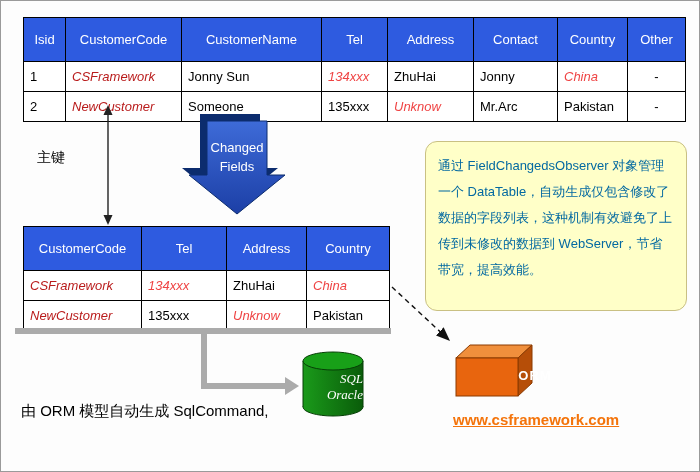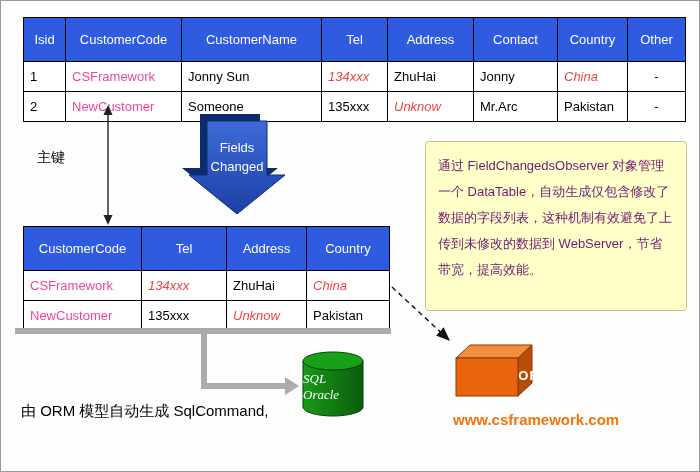--- a/index.html
+++ b/index.html
@@ -2,38 +2,38 @@
 <html><head>
 <meta charset="utf-8">
 <style>
   * { margin:0; padding:0; box-sizing:border-box; }
   body { font-family:"Liberation Sans","DejaVu Sans",sans-serif; background:#e9e9e9; }
   .canvas { position:relative; width:700px; height:472px; background:#fdfdfd; border:1px solid #9a9a9a; overflow:hidden; }
 
   table { border-collapse:collapse; position:absolute; table-layout:fixed; background:#fff; }
   th { background:#2E5BE0; color:#fff; font-weight:normal; font-size:13px; border:1px solid #000; height:27px; text-align:center; padding:14px 2px; }
   td { border:1px solid #000; font-size:13px; height:30px; padding:0 6px; color:#000; background:#fff; overflow:hidden; white-space:nowrap; }
-  td.g { color:#ec4899; }
+  td.g { color:#b91c1c;font-style:italic; }
   td.r { color:#ef4444;font-style:italic; }
   td.c { text-align:center; }
 
   #top-table { left:22px; top:16px; width:662px; }
   #changed-table { left:22px; top:225px; width:366px; }
 
   .overlay { position:absolute; left:0; top:0; width:700px; height:472px; pointer-events:none; }
 
   .pk-label { position:absolute; left:36px; top:148px; font-size:14px; color:#000; }
   .arrow-label { position:absolute; left:194px; top:137px; width:84px; text-align:center; color:#fff; font-size:13px; line-height:19px; }
-  .cyl-label { position:absolute; left:302px; top:370px; width:60px; text-align:left; color:#fff; font-style:italic; font-family:"Liberation Serif","DejaVu Serif",serif; font-size:13px; line-height:16px; }
+  .cyl-label { position:absolute; left:302px; top:370px; width:60px; text-align:right; color:#fff; font-style:italic; font-family:"Liberation Serif","DejaVu Serif",serif; font-size:13px; line-height:16px; }
   .orm-label { position:absolute; left:455px; top:367px; width:62px; text-align:center; color:#fff; font-weight:bold; font-size:13px; letter-spacing:1px;margin-left:48px; }
 
-  .note { position:absolute; left:424px; top:140px; width:262px; height:170px; background:#FFFFC8; border:1px solid #C9C083; border-radius:4px; padding:11px 12px; font-size:13px; line-height:26px; color:#701a75; }
+  .note { position:absolute; left:424px; top:140px; width:262px; height:170px; background:#FFFFC8; border:1px solid #C9C083; border-radius:12px; padding:11px 12px; font-size:13px; line-height:26px; color:#0369a1; }
 
   .foot { position:absolute; left:20px; top:396px; font-size:15px; color:#000; line-height:27px; }
-  .site { position:absolute; left:452px; top:410px; color:#F4740B; font-weight:bold; font-size:15px; }
+  .site { position:absolute; left:452px; top:410px; color:#F4740B; font-weight:bold; font-size:15px;text-decoration:underline; }
   .site-cn { position:absolute; left:452px; top:437px; color:#F4740B; font-size:14px; }
 </style>
 </head>
 <body>
 
 <div class="canvas">
 
   <table id="top-table">
     <colgroup>
       <col style="width:42px">
@@ -158,22 +158,22 @@
     <g stroke="#8B3A00" stroke-width="1">
       <polygon points="455,357 469,344 531,344 517,357" fill="#F08F3C"></polygon>
       <polygon points="517,357 531,344 531,382 517,395" fill="#B64E08"></polygon>
       <rect x="455" y="357" width="62" height="38" fill="#E8650E"></rect>
     </g>
   </svg>
 
   <div class="pk-label">主键</div>
 
   <div class="arrow-label">
+    <div>Changed</div>
     <div>Fields</div>
-    <div>Changed</div>
   </div>
 
   <div class="note">通过 FieldChangedsObserver 对象管理一个 DataTable，自动生成仅包含修改了数据的字段列表，这种机制有效避免了上传到未修改的数据到 WebServer，节省带宽，提高效能。</div>
 
   <div class="cyl-label">
     <div>SQL</div>
     <div>Oracle</div>
   </div>
 
   <div class="orm-label">ORM</div>

